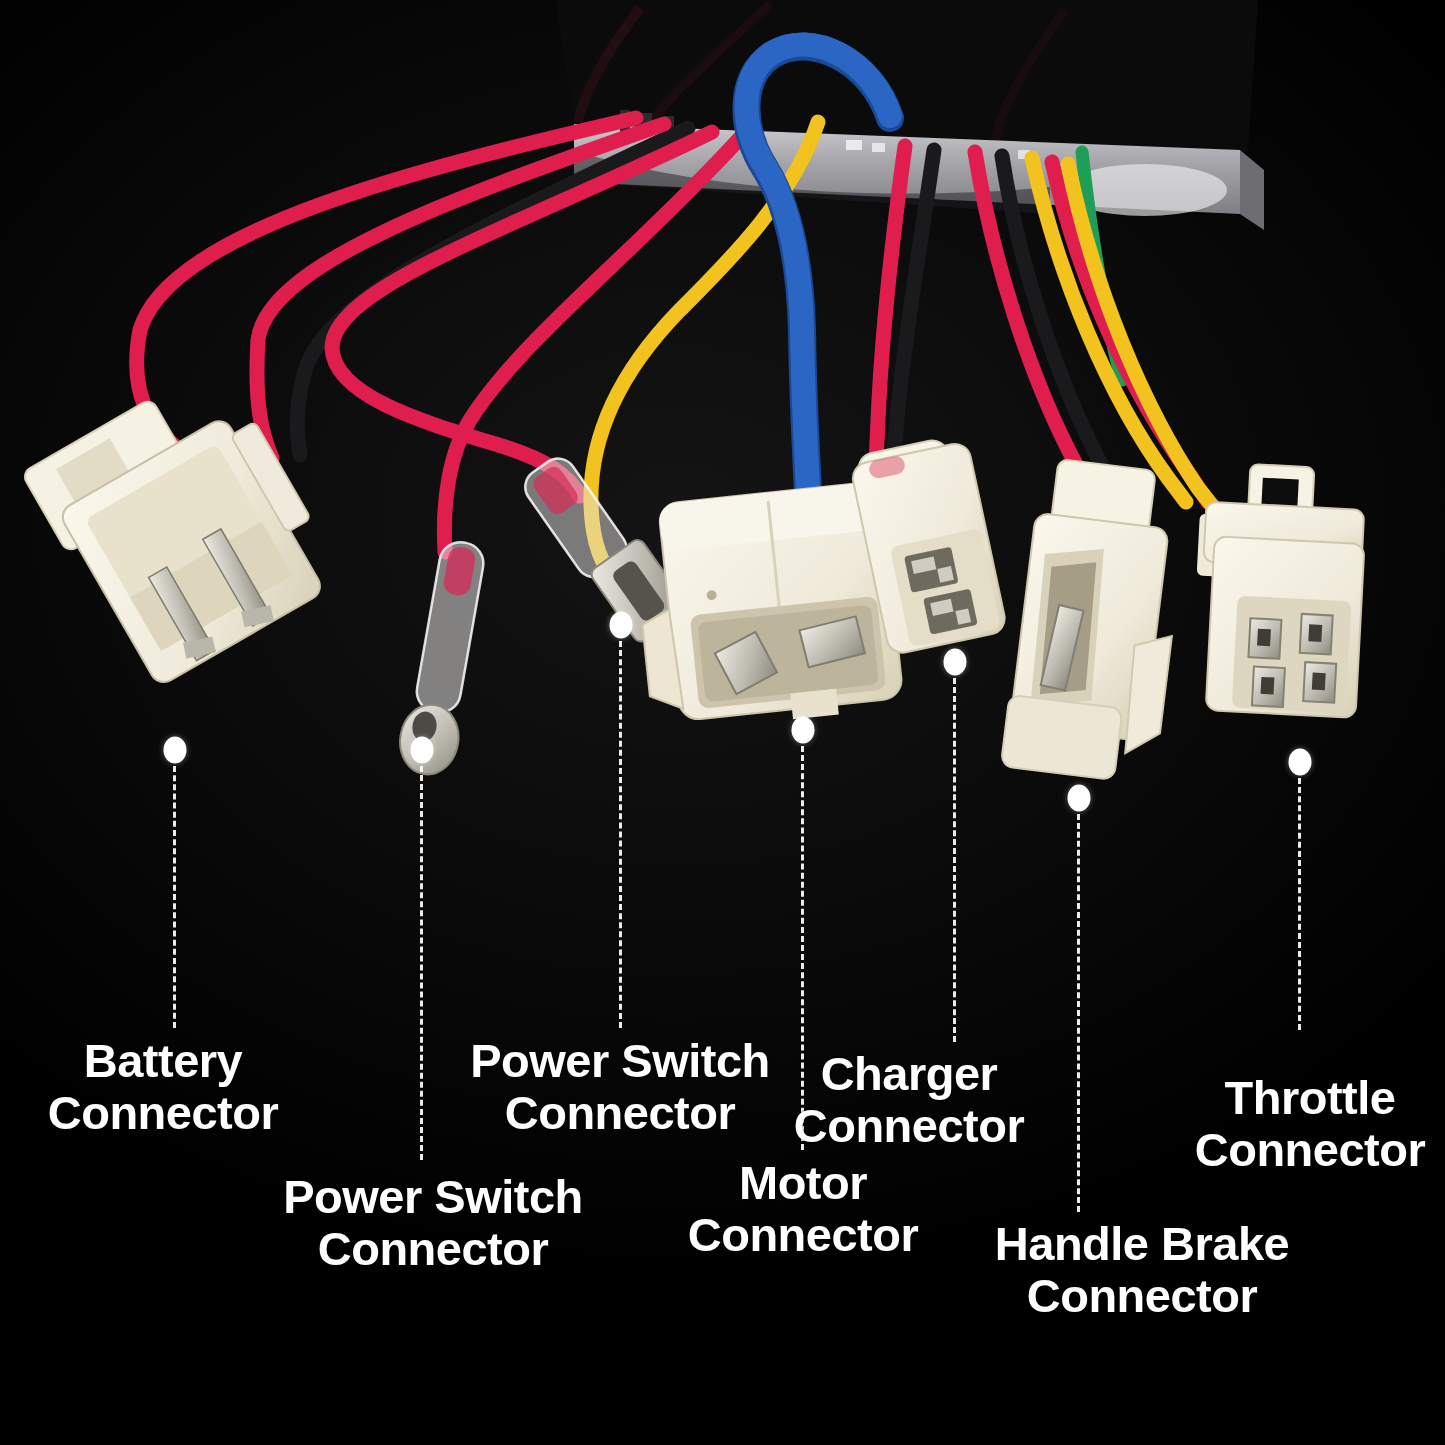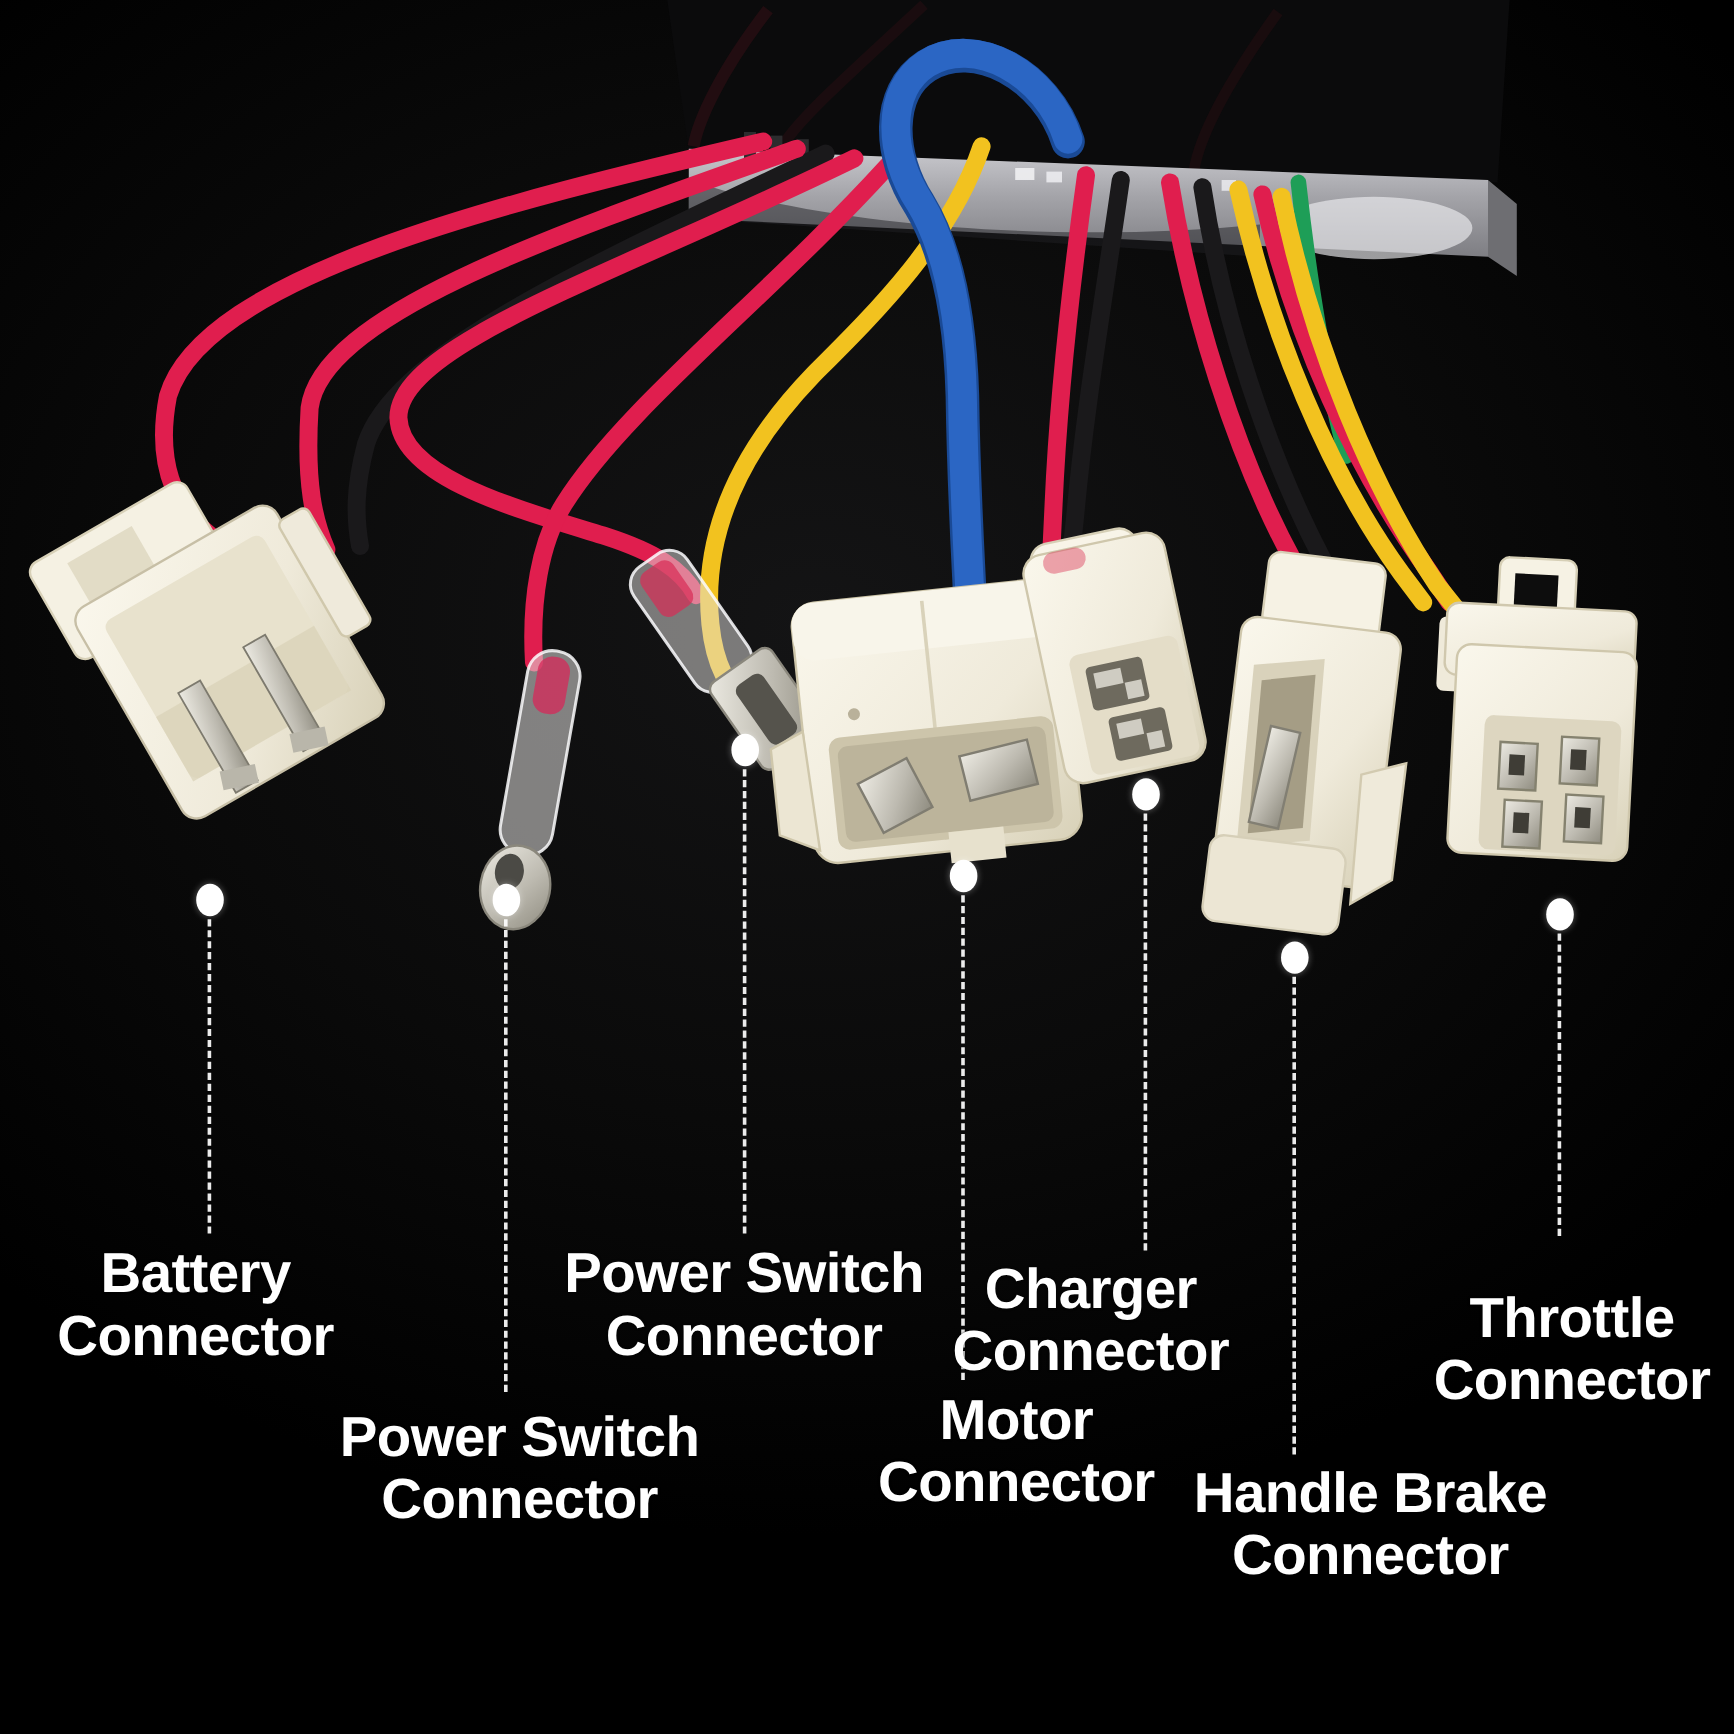--- a/index.html
+++ b/index.html
@@ -204,21 +204,21 @@
 
   <div class="dot" style="left:621px;top:625px;"></div>
   <div class="leader" style="left:619px;top:641px;height:387px;"></div>
   <div class="label" style="left:620px;top:1035px;">
     <div>Power Switch</div>
     <div>Connector</div>
   </div>
 
   <div class="dot" style="left:803px;top:730px;"></div>
   <div class="leader" style="left:801px;top:746px;height:404px;"></div>
-  <div class="label" style="left:847px;top:1157px;">
+  <div class="label" style="left:803px;top:1157px;">
     <div>Motor</div>
     <div>Connector</div>
   </div>
 
   <div class="dot" style="left:955px;top:662px;"></div>
   <div class="leader" style="left:953px;top:678px;height:364px;"></div>
   <div class="label" style="left:909px;top:1048px;">
     <div>Charger</div>
     <div>Connector</div>
   </div>

